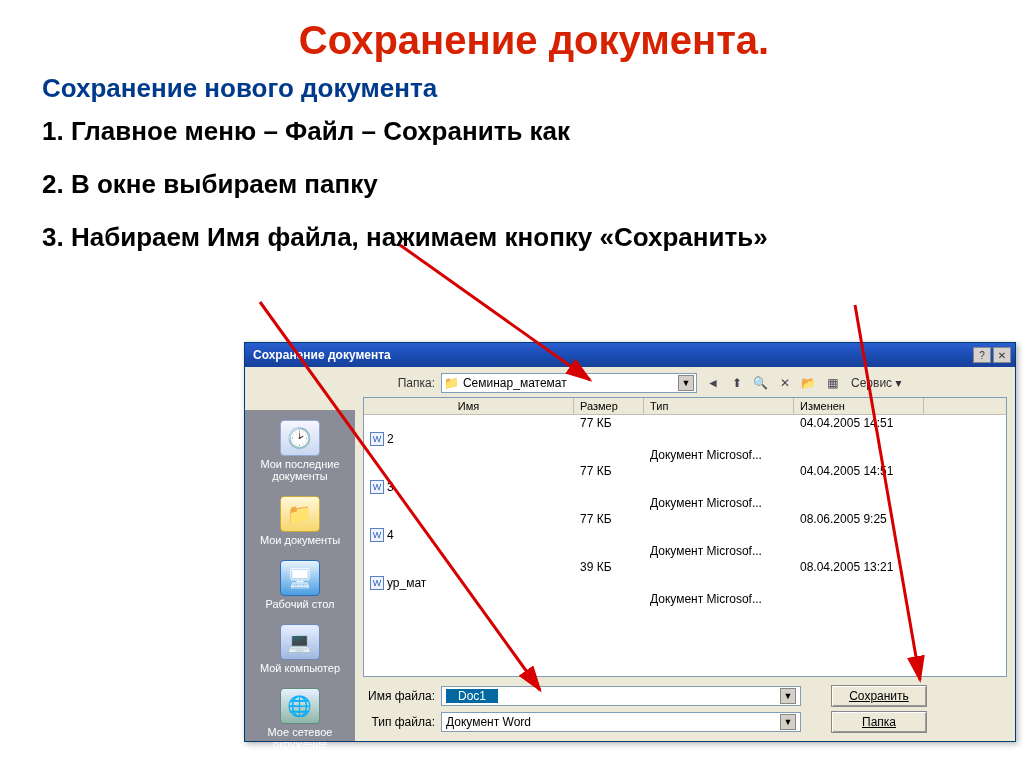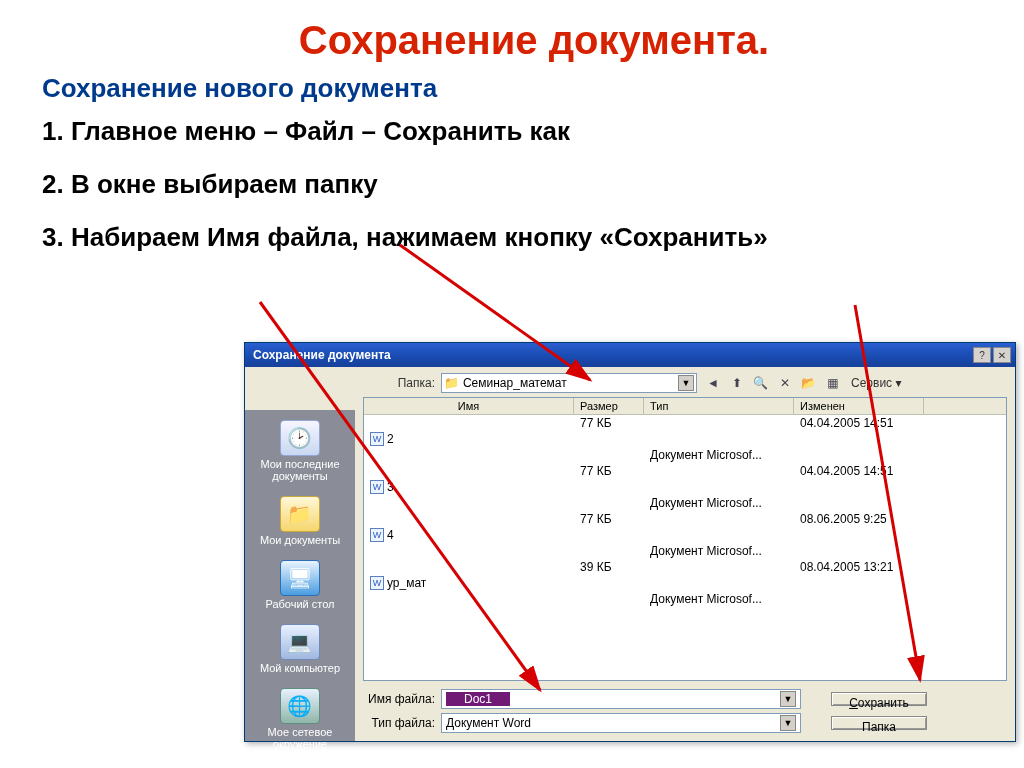--- a/index.html
+++ b/index.html
@@ -178,32 +178,33 @@
   .brow { display:flex; align-items:center; gap:6px; font-size:12px; }
   .brow .lbl2 { width:72px; text-align:right; }
   .text-input {
     flex: 0 0 360px;
     height: 20px;
     background:#fff;
     border:1px solid #7f9db9;
     display:flex; align-items:center;
     padding:0 4px;
   }
-  .filename-val { background:#701a75; color:#fff; padding:0 18px; }
+  .filename-val { background:#0369a1; color:#fff; padding:0 12px; }
   .text-input .dd { margin-left:auto; width:16px; text-align:center; background:#d4d0c8; border:1px solid #888; font-size:9px; line-height:14px; }
   .dlg-btn {
-    width: 96px; height: 14px;
+    width: 96px; height: 22px;
     background:#ece9d8;
     border:1px solid #888;
     box-shadow: inset 1px 1px 0 #fff, inset -1px -1px 0 #999;
     font-size:12px;
     text-align:center;
     line-height:20px;
     cursor:pointer;
     margin-left: 24px;
+    text-decoration: underline;
   }
 
   
   svg.arrows {
     position:absolute;
     left:0; top:0;
     width:1024px; height:768px;
     pointer-events:none;
   }
 </style>

